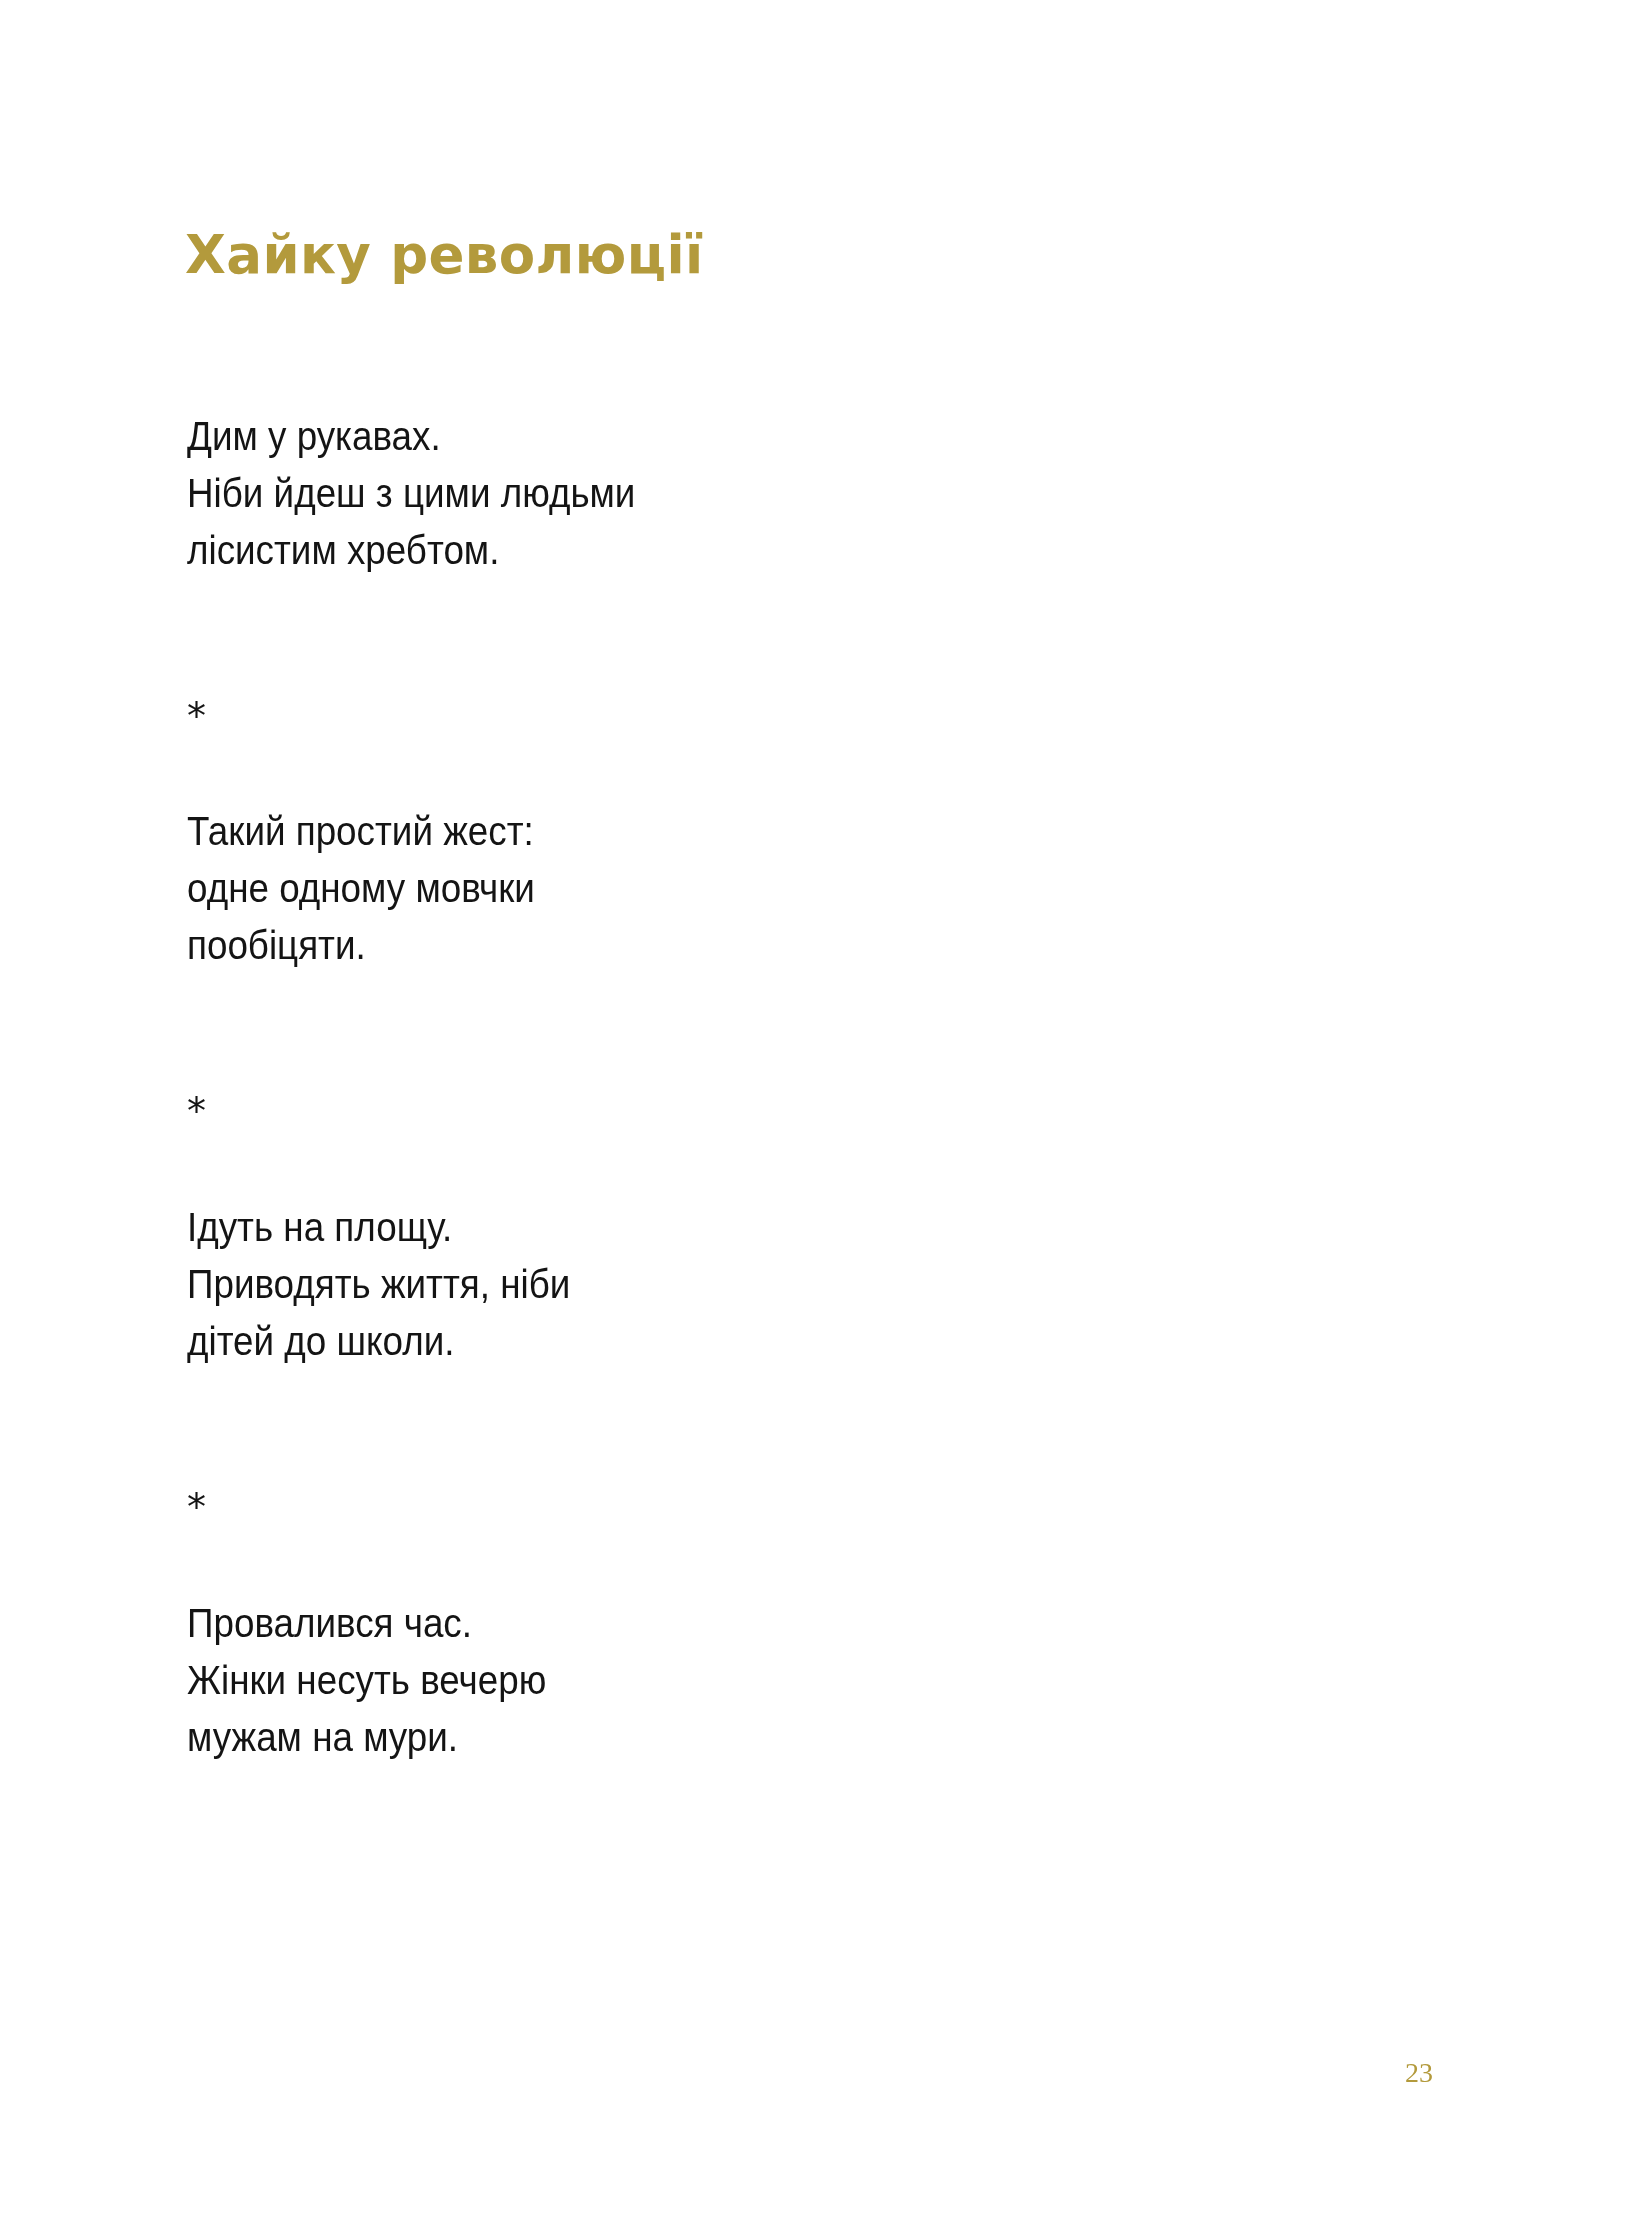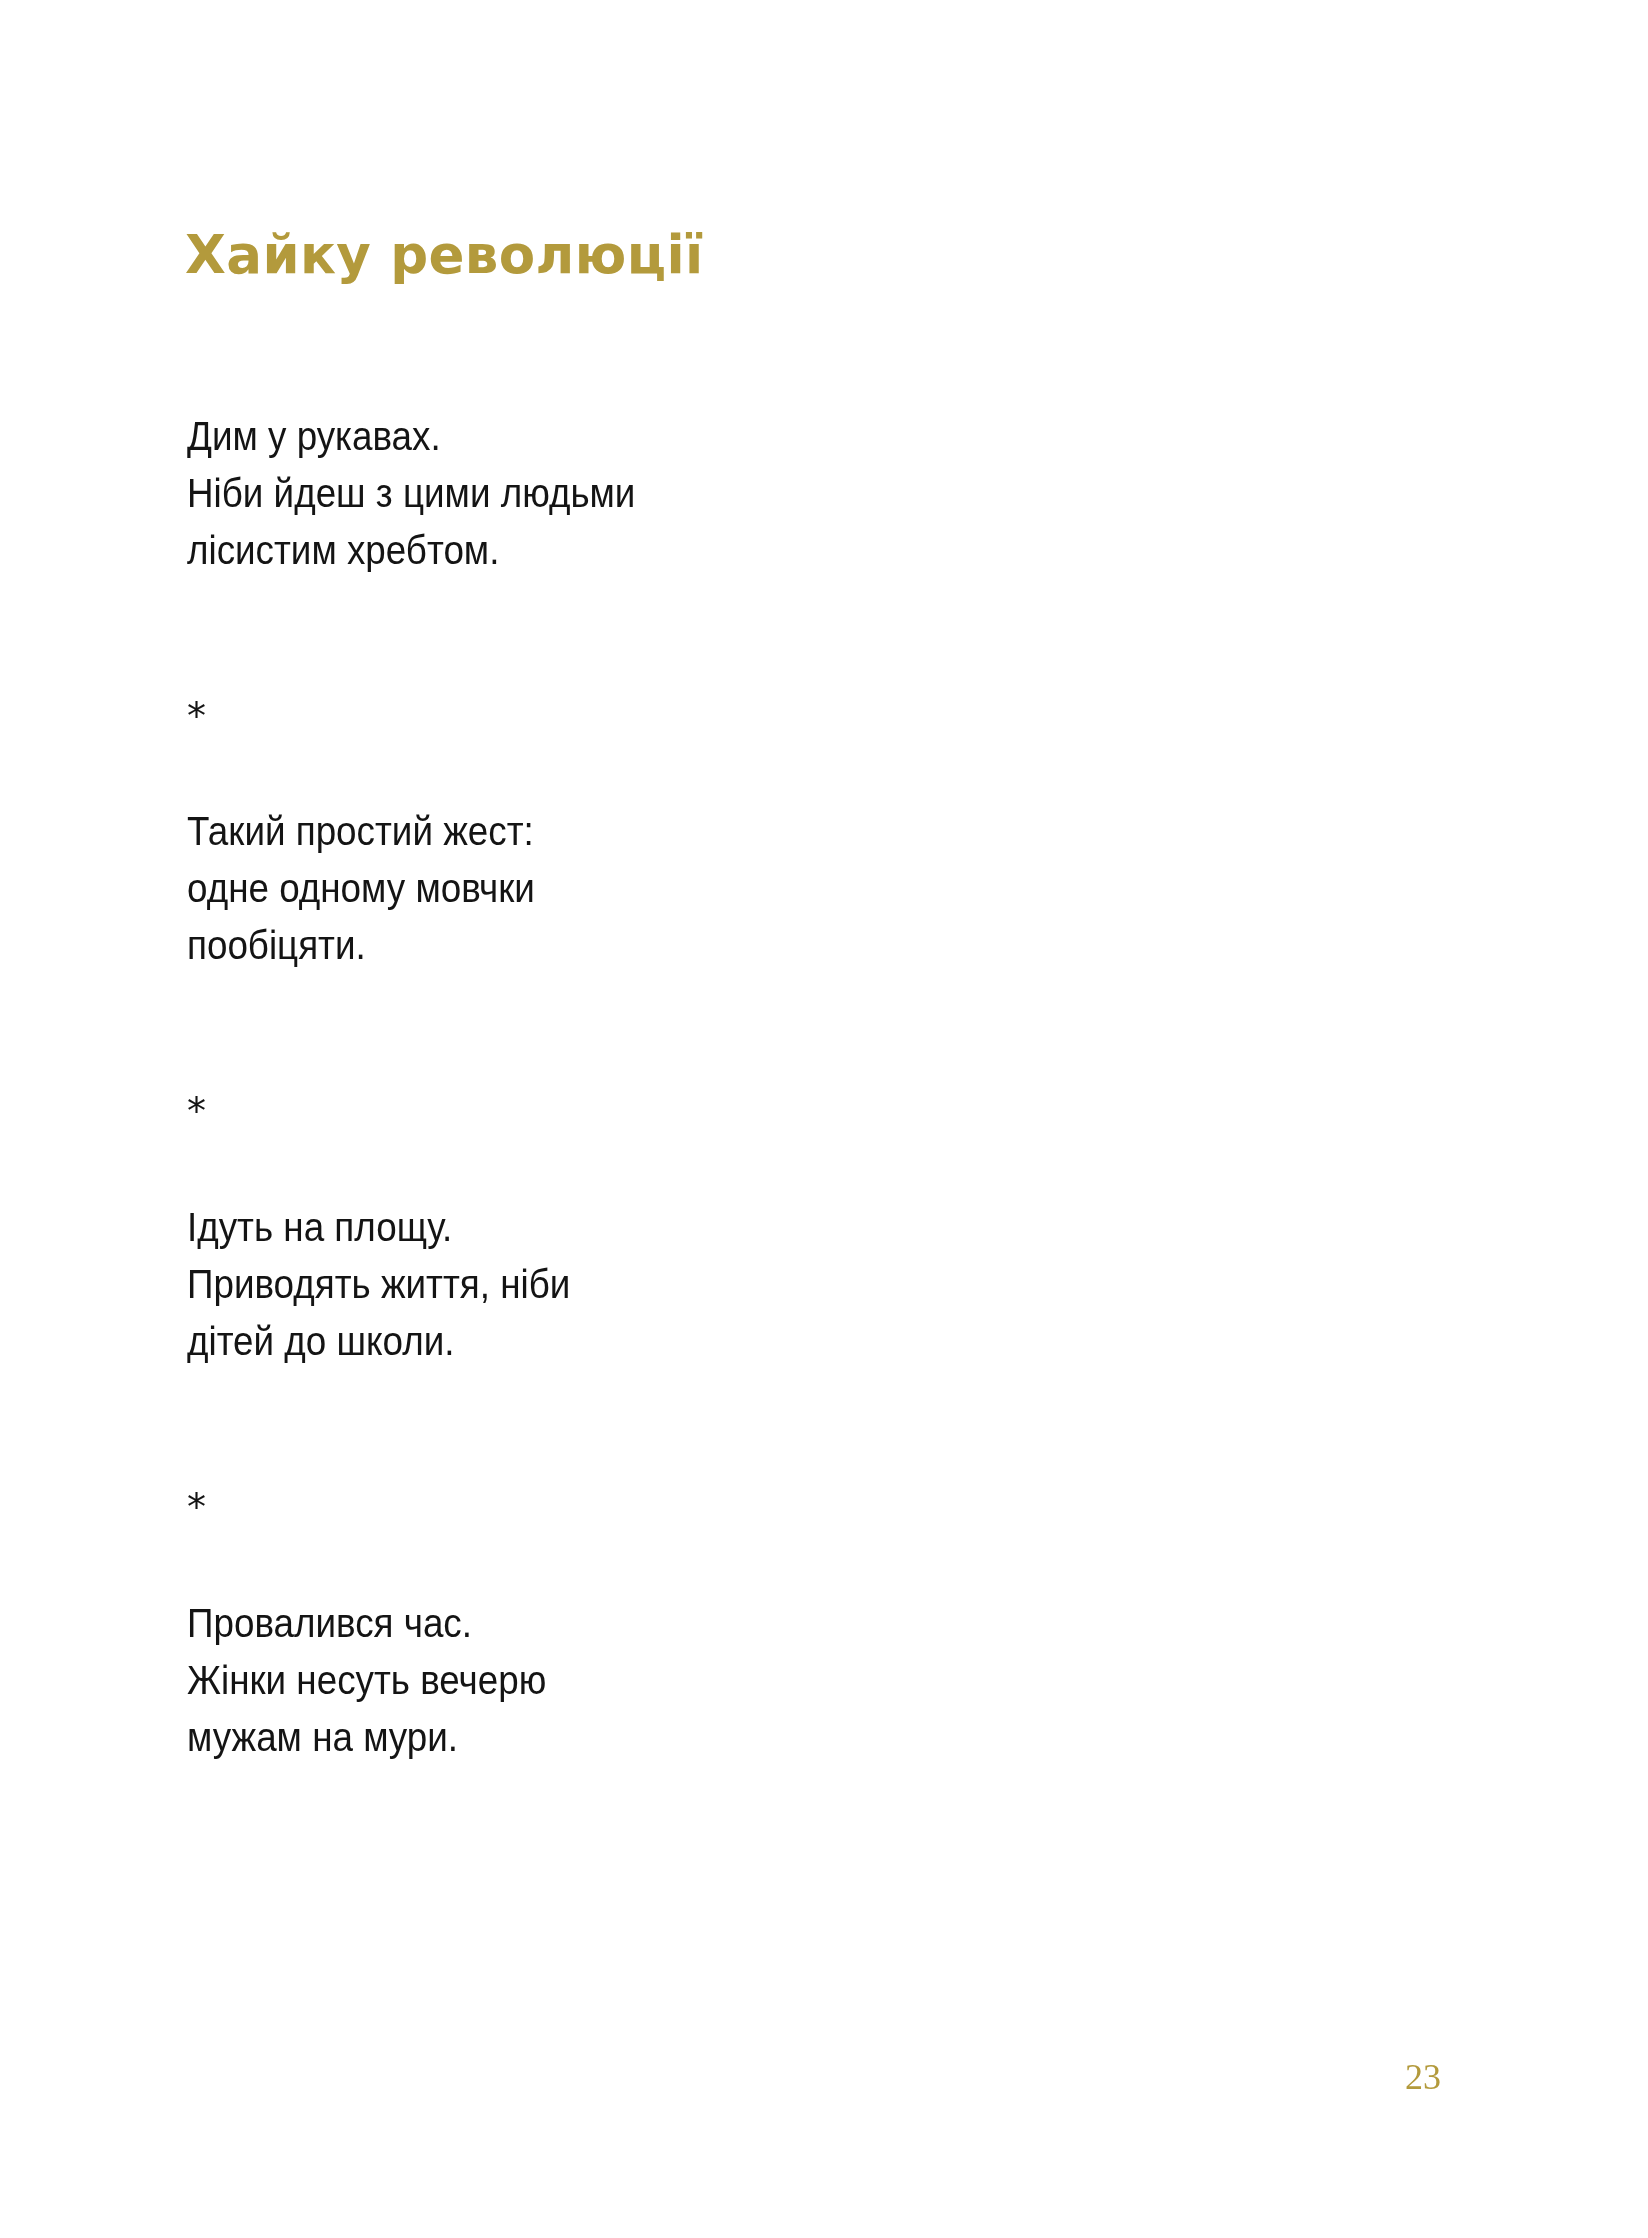--- a/index.html
+++ b/index.html
@@ -53,21 +53,21 @@
       font-family: "DejaVu Sans", sans-serif;
       font-size: 38px;
       color: #141414;
       line-height: 1;
     }
     .page-number {
       position: absolute;
       left: 1405px;
       top: 2059px;
       font-family: "Liberation Serif", serif;
-      font-size: 36px;
+      font-size: 28px;
       color: #b39a3c;
       line-height: 1;
     }
   </style>
 </head>
 <body>
 
 <div class="page">
 
   <h1 class="title">Хайку революції</h1>

